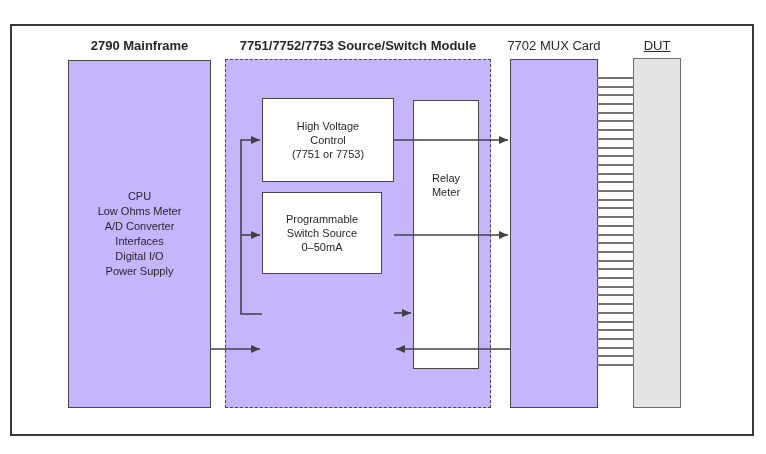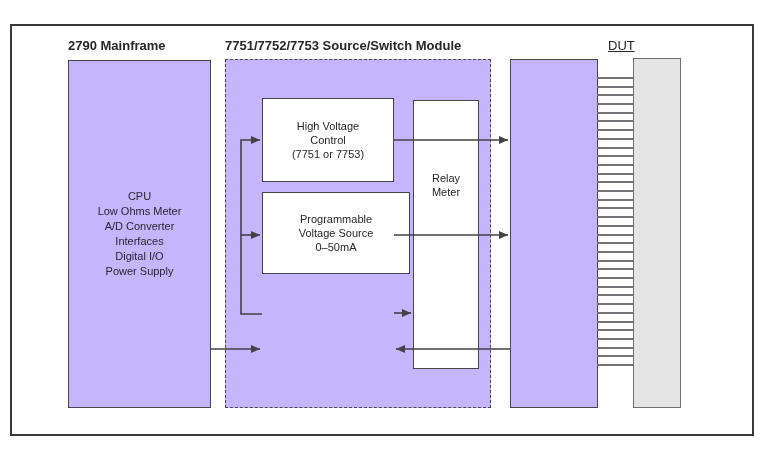--- a/index.html
+++ b/index.html
@@ -17,21 +17,21 @@
     position: absolute;
     left: 10px; top: 24px;
     width: 744px; height: 412px;
     border: 2.5px solid #39393b;
     background: #ffffff;
   }
   .hdr {
     position: absolute;
     top: 37px;
     height: 17px;
-    text-align: left;
+    text-align: center;
     font-size: 13px;
     line-height: 17px;
     white-space: nowrap;
   }
   .hdr.bold { font-weight: bold; }
   .box {
     position: absolute;
     border: 1.6px solid #47474a;
     display: flex;
     flex-direction: column;
@@ -41,21 +41,21 @@
     font-size: 11px;
     line-height: 14px;
   }
   .blue  { background: #c4b5fd; }
   .white { background: #ffffff; }
   .gray  { background: #e4e4e5; border-color: #6d6e71; }
   .dashed { border-style: dashed; }
   .mainframe-box { left: 68px;  top: 60px; width: 143px; height: 348px; line-height: 15px; }
   .module-box    { left: 225px; top: 59px; width: 266px; height: 349px; }
   .hv-box        { left: 262px; top: 98px;  width: 132px; height: 84px; }
-  .cs-box        { left: 262px; top: 192px; width: 148px; height: 82px; }
+  .cs-box        { left: 262px; top: 192px; width: 120px; height: 82px; }
   .cl-box        { left: 262px; top: 287px; width: 132px; height: 85px; }
   .relay-box     { left: 413px; top: 100px; width: 66px;  height: 269px;
                    justify-content: flex-start; padding-top: 70px; }
   .mux-box       { left: 510px; top: 59px; width: 88px; height: 349px; }
   .dut-box       { left: 633px; top: 58px; width: 48px; height: 350px; }
   .ribbon {
     position: absolute;
     left: 597px; top: 77px;
     width: 37px; height: 289px;
   }
@@ -71,20 +71,21 @@
   }
 </style>
 </head>
 <body>
 
 <div class="canvas">
   <div class="frame"></div>
 
   <div class="hdr bold" style="left:68px; width:143px;">2790 Mainframe</div>
   <div class="hdr bold" style="left:225px; width:266px;">7751/7752/7753 Source/Switch Module</div>
+  <div class="hdr" style="left:468px; width:172px;">7702 MUX Card</div>
   <div class="hdr" style="left:608px; width:98px;text-decoration:underline;">DUT</div>
 
   <div class="box blue mainframe-box">
     <div>CPU</div>
     <div>Low Ohms Meter</div>
     <div>A/D Converter</div>
     <div>Interfaces</div>
     <div>Digital I/O</div>
     <div>Power Supply</div>
   </div>
@@ -92,21 +93,21 @@
   <div class="box blue dashed module-box"></div>
 
   <div class="box white hv-box">
     <div>High Voltage</div>
     <div>Control</div>
     <div>(7751 or 7753)</div>
   </div>
 
   <div class="box white cs-box">
     <div>Programmable</div>
-    <div>Voltage Source</div>
+    <div>Switch Source</div>
     <div>0–50mA</div>
   </div>
 
 
   <div class="box white relay-box">
     <div>Relay</div>
     <div>Meter</div>
   </div>
 
   <div class="box blue mux-box"></div>

